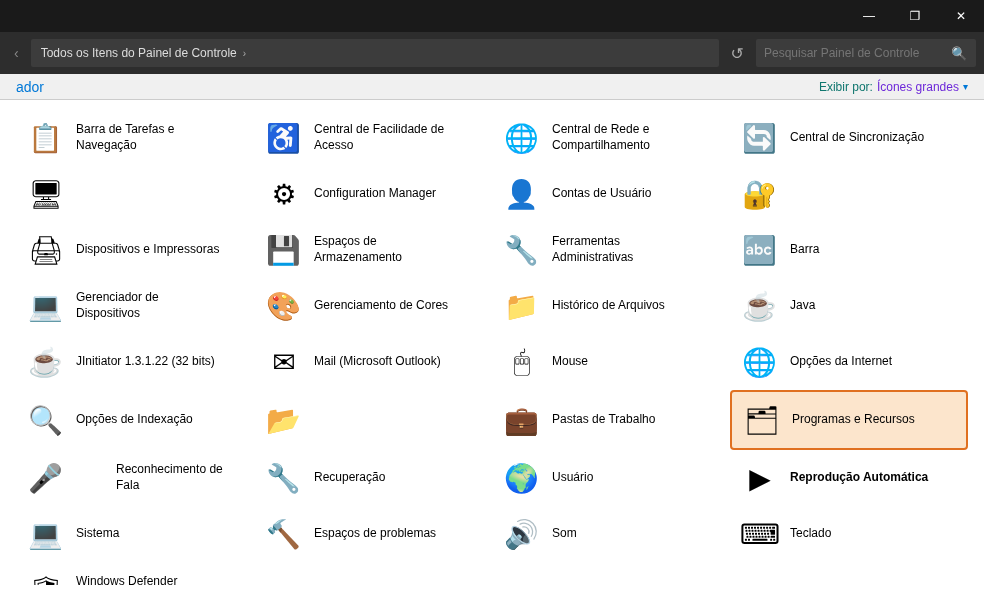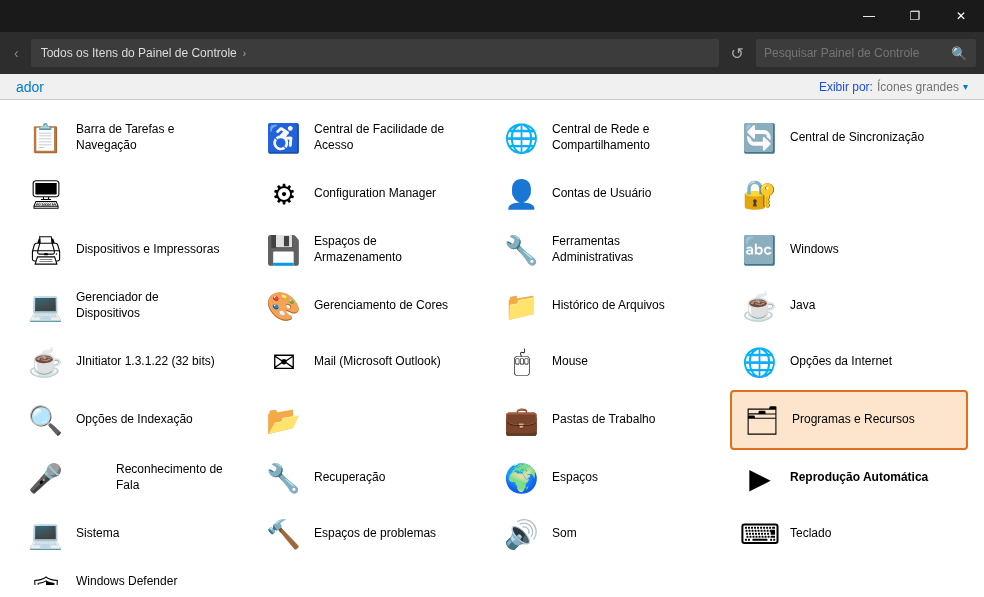--- a/index.html
+++ b/index.html
@@ -37,22 +37,22 @@
     .addr-search .search-icon { color: #aaa; font-size: 13px; }
 
     
     .header-row {
       width: 100%; height: 26px; background: #f0f0f0; border-bottom: 1px solid #ccc;
       display: flex; align-items: center; padding: 0 16px;
     }
     .header-title { color: #0078d7; font-size: 14px; font-weight: 400; }
     .header-spacer { flex: 1; }
     .header-view { font-size: 12px; color: #333; display: flex; align-items: center; gap: 4px; }
-    .header-view span.view-label { color: #1d4ed8; }
-    .header-view span.view-value { color: #737373; cursor: pointer; }
+    .header-view span.view-label { color: #0f766e; }
+    .header-view span.view-value { color: #6d28d9; cursor: pointer; }
     .header-view .dropdown-arrow { color: #0078d7; font-size: 10px; cursor: pointer; }
 
     
     .main {
       width: 100%; height: calc(597px - 32px - 42px - 38px);
       background: #fff; overflow-y: auto; padding: 10px 16px;
     }
     .items-grid {
       display: grid;
       grid-template-columns: repeat(4, 1fr);
@@ -153,21 +153,21 @@
         <span class="item-label" style="white-space: pre-line;">Espaços de
 Armazenamento</span>
       </div>
       <div class="item">
         <div class="item-icon" style="font-size: 28px;">🔧</div>
         <span class="item-label" style="white-space: pre-line;">Ferramentas
 Administrativas</span>
       </div>
       <div class="item">
         <div class="item-icon" style="font-size: 28px;">🔤</div>
-        <span class="item-label" style="white-space: pre-line;">Windows</span>
+        <span class="item-label" style="white-space: pre-line;">Barra</span>
       </div>
       <div class="item">
         <div class="item-icon" style="font-size: 28px;">💻</div>
         <span class="item-label" style="white-space: pre-line;">Gerenciador de
 Dispositivos</span>
       </div>
       <div class="item">
         <div class="item-icon" style="font-size: 28px;">🎨</div>
         <span class="item-label" style="white-space: pre-line;">Gerenciamento de Cores</span>
       </div>
@@ -213,21 +213,21 @@
       <div class="item">
         <div class="item-icon" style="font-size: 28px;">🎤</div>
         <span class="item-label" style="white-space: pre-line; margin-left: 40px;">Reconhecimento de Fala</span>
       </div>
       <div class="item">
         <div class="item-icon" style="font-size: 28px;">🔧</div>
         <span class="item-label" style="white-space: pre-line;">Recuperação</span>
       </div>
       <div class="item">
         <div class="item-icon" style="font-size: 28px;">🌍</div>
-        <span class="item-label" style="white-space: pre-line;">Espaços</span>
+        <span class="item-label" style="white-space: pre-line;">Usuário</span>
       </div>
       <div class="item">
         <div class="item-icon" style="font-size: 28px;">▶</div>
         <span class="item-label" style="white-space: pre-line; font-weight: bold;">Reprodução Automática</span>
       </div>
       <div class="item">
         <div class="item-icon" style="font-size: 28px;">💻</div>
         <span class="item-label" style="white-space: pre-line;">Sistema</span>
       </div>
       <div class="item">

